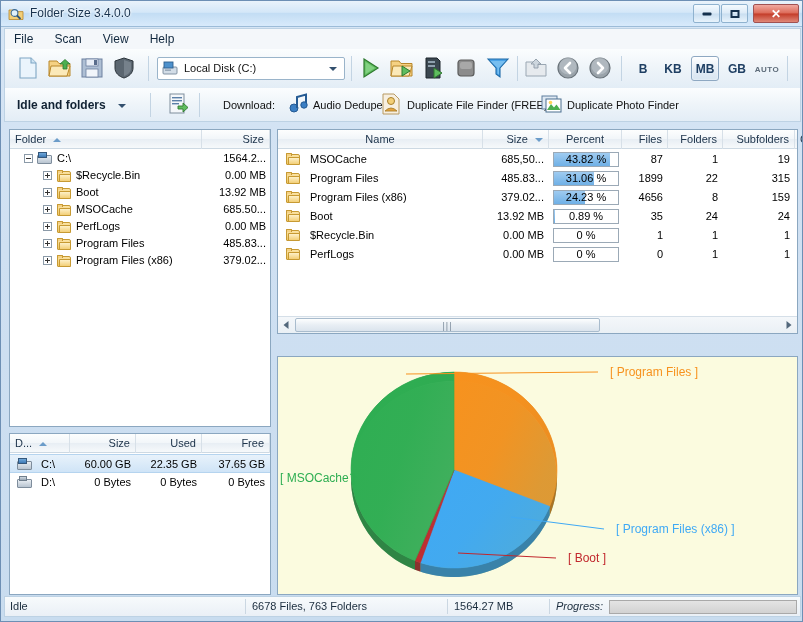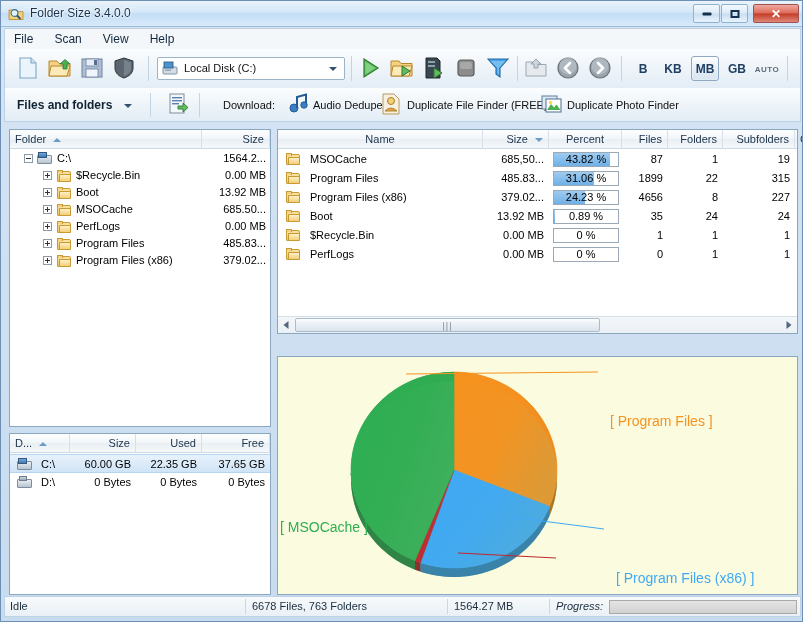--- a/index.html
+++ b/index.html
@@ -375,23 +375,22 @@
     border: 1px solid transparent;
   }
   .chbtn.active {
     border: 1px solid #8ea8c2;
     background: linear-gradient(to bottom, #ffffff 0%, #e4ecf5 100%);
   }
 
   
   .pie-lbl {
     position: absolute;
-    font-size: 14px;
+    font-size: 12px;
     white-space: nowrap;
-    margin-top: 48px;
   }
 
   
   #statusbar {
     position: absolute; left: 3px; bottom: 4px;
     width: 797px; height: 21px;
     background: linear-gradient(to bottom, #f7fafc 0%, #eaf0f6 100%);
     border: 1px solid #bdd2e4;
   }
   .sb-cell {
@@ -553,21 +552,21 @@
     <div class="unitbtn" style="left:654px">KB</div>
     <div class="unitbtn active" style="left:686px">MB</div>
     <div class="unitbtn" style="left:718px">GB</div>
     <div class="unitbtn auto" style="left:748px">AUTO</div>
 
     <div class="tb-sep" style="left:782px"></div>
   </div>
 
   <div id="toolbar2">
     <div id="ff-drop">
-      <span class="lbl">Files and folders</span>
+      <span class="lbl">Idle and folders</span>
       <span class="arrow"></span>
     </div>
 
     <div class="tb-sep" style="left:145px; top:5px; height:24px;"></div>
 
     <div class="tbbtn" style="left:160px; top:3px;">
       <svg width="26" height="26" viewBox="0 0 26 26">
         <rect x="5" y="3" width="14" height="19" fill="#f4f7fa" stroke="#7e8d9c" stroke-width="1"></rect>
         <rect x="7" y="6" width="10" height="1.4" fill="#5a7fa8"></rect>
         <rect x="7" y="9" width="10" height="1.4" fill="#5a7fa8"></rect>
@@ -781,21 +780,21 @@
             <span class="front"></span>
           </span>
           <span class="cell" style="left:27px;width:175px;height:19px;line-height:19px;">Program Files (x86)</span>
           <span class="cell r" style="left:200px;width:71px;height:19px;line-height:19px;">379.02...</span>
           <span class="pct-box" style="left:275px;width:66px;">
             <span class="pct-fill" style="width:31.014400000000002px;"></span>
             <span class="pct-txt">24.23 %</span>
           </span>
           <span class="cell r" style="left:344px;width:46px;height:19px;line-height:19px;">4656</span>
           <span class="cell r" style="left:390px;width:55px;height:19px;line-height:19px;">8</span>
-          <span class="cell r" style="left:445px;width:72px;height:19px;line-height:19px;">227</span>
+          <span class="cell r" style="left:445px;width:72px;height:19px;line-height:19px;">159</span>
           <span class="cell" style="left:519px;width:60px;height:19px;line-height:19px;">7/14/200</span>
         </div>
         <div class="row" style="top:77px;height:19px;">
           <span class="folder-ic" style="left:8px;top:3px;">
             <span class="back"></span>
             <span class="tab"></span>
             <span class="front"></span>
           </span>
           <span class="cell" style="left:27px;width:175px;height:19px;line-height:19px;">Boot</span>
           <span class="cell r" style="left:200px;width:71px;height:19px;line-height:19px;">13.92 MB</span>

